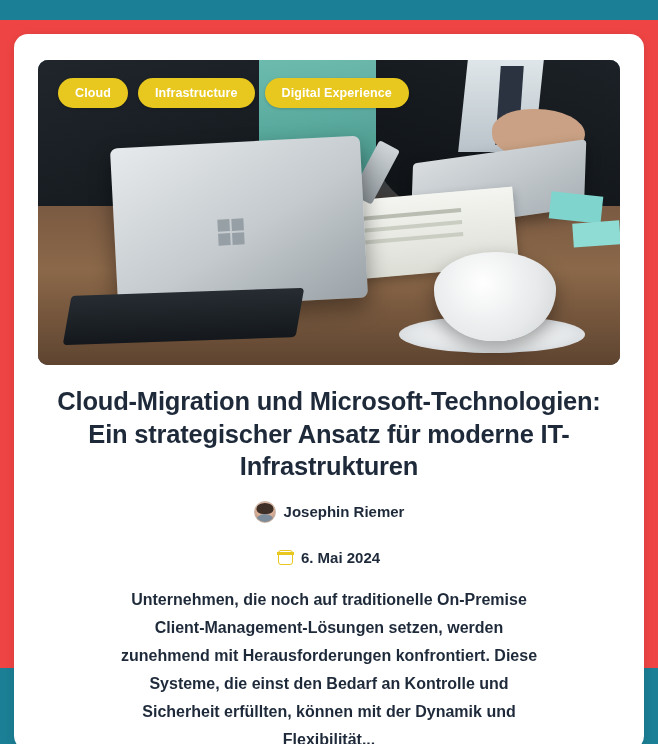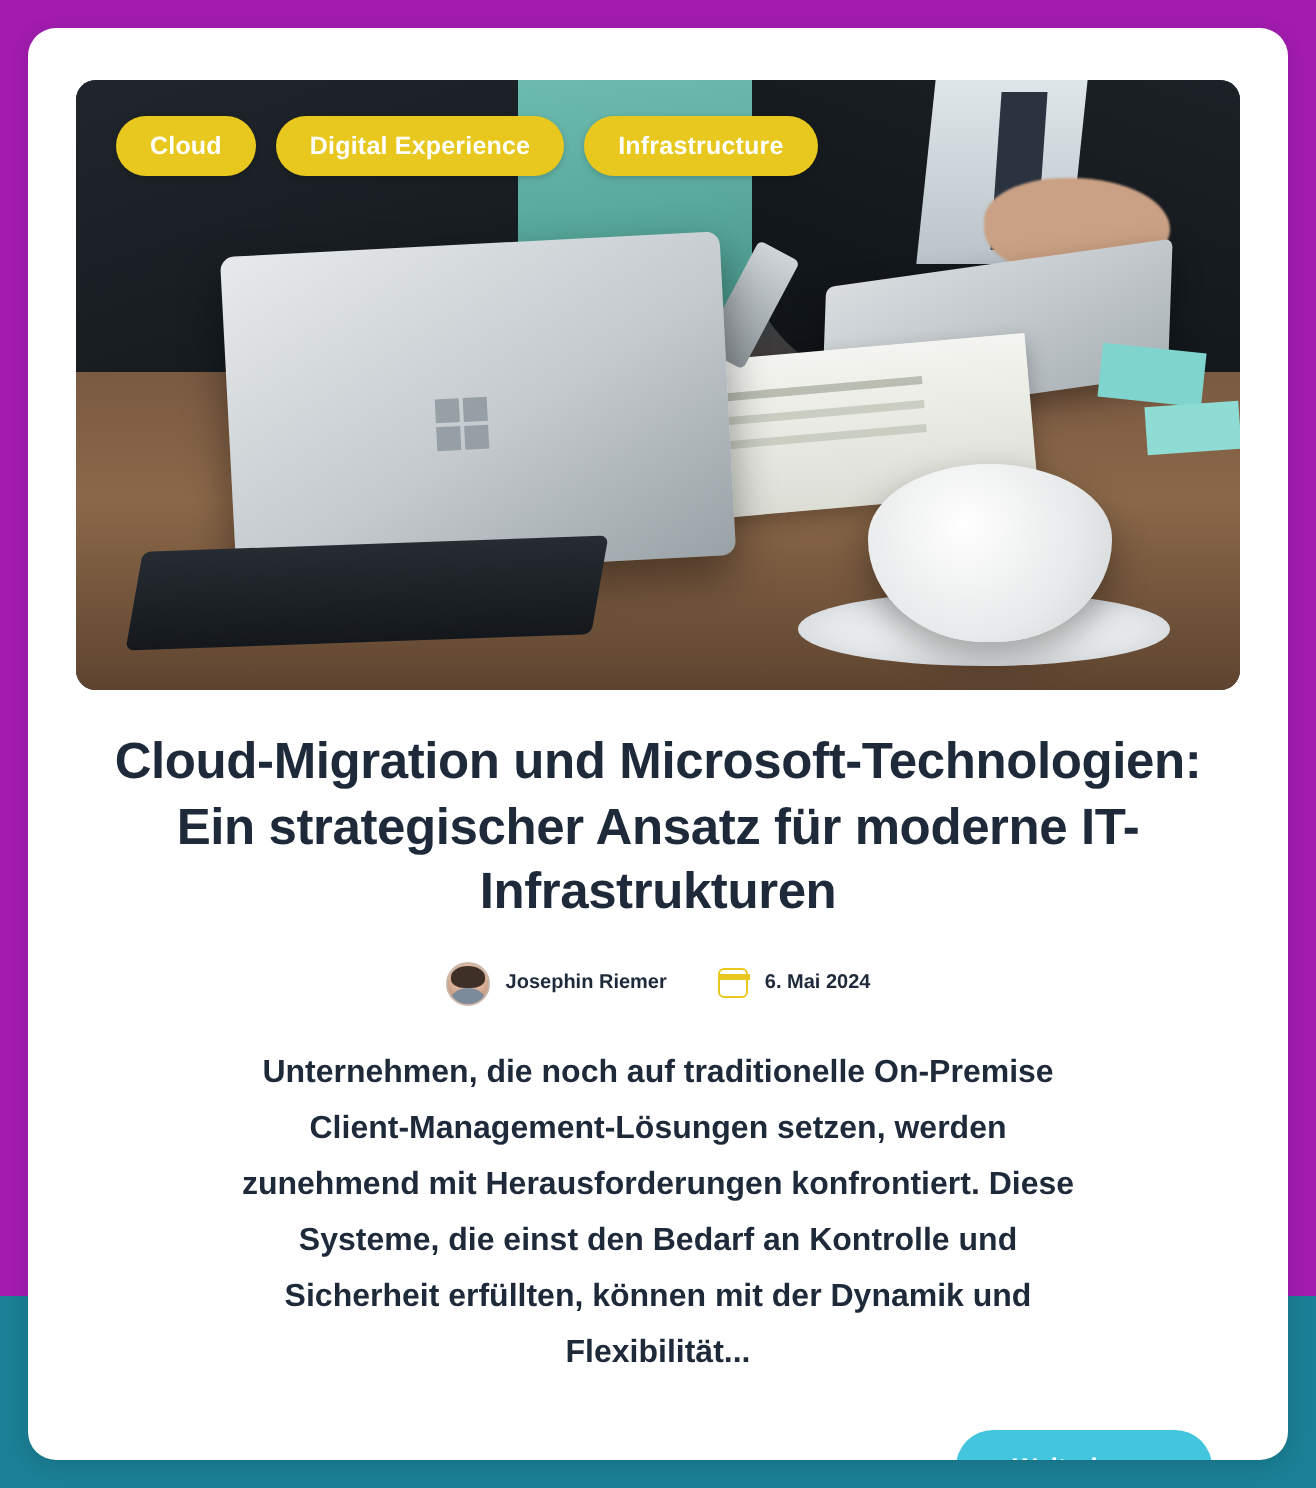--- a/index.html
+++ b/index.html
@@ -11,24 +11,25 @@
     width: 658px;
     height: 744px;
     background: #1b7f95;
     font-family: "Liberation Sans", sans-serif;
     overflow: hidden;
   }
   .page {
     position: relative;
     width: 658px;
     height: 648px;
-    background: #a21caf;
+    background: #ef4444;
     display: flex;
     justify-content: center;
     align-items: flex-start;
+    margin-top: 20px;
   }
   .card {
     position: absolute;
     left: 14px;
     top: 14px;
     width: 630px;
     height: 716px;
     background: #ffffff;
     border-radius: 14px;
     box-shadow: 0 2px 10px rgba(0,0,0,0.12);
@@ -259,23 +260,24 @@
     color: #1e2a3a;
     margin: 6px 0 0 0;
     letter-spacing: -0.2px;
   }
   .meta {
     margin-top: 18px;
     display: flex;
     justify-content: center;
     align-items: center;
     gap: 26px;
-    font-size: 10px;
+    font-size: 15px;
     color: #1e2a3a;
     font-weight: bold;
+    flex-direction: column;
   }
   .meta-item { display: flex; align-items: center; gap: 8px; }
   .avatar {
     width: 22px;
     height: 22px;
     border-radius: 50%;
     background: radial-gradient(circle at 50% 32%, #e9c9b5 0%, #d8ae96 55%, #9e7a64 100%);
     border: 1px solid #cbb7a9;
     position: relative;
     overflow: hidden;
@@ -373,22 +375,22 @@
             <i></i>
             <i></i>
         </div>
         <div class="keyboard"></div>
         <div class="saucer"></div>
         <div class="cup"></div>
       </div>
 
       <div class="tags">
         <span class="tag">Cloud</span>
+        <span class="tag">Infrastructure</span>
         <span class="tag">Digital Experience</span>
-        <span class="tag">Infrastructure</span>
       </div>
     </div>
 
     <div class="content">
       <h1 class="title">Cloud-Migration und Microsoft-Technologien: Ein strategischer Ansatz für moderne IT-Infrastrukturen</h1>
 
       <div class="meta">
         <div class="meta-item">
           <span class="avatar"></span>
           <span>Josephin Riemer</span>

